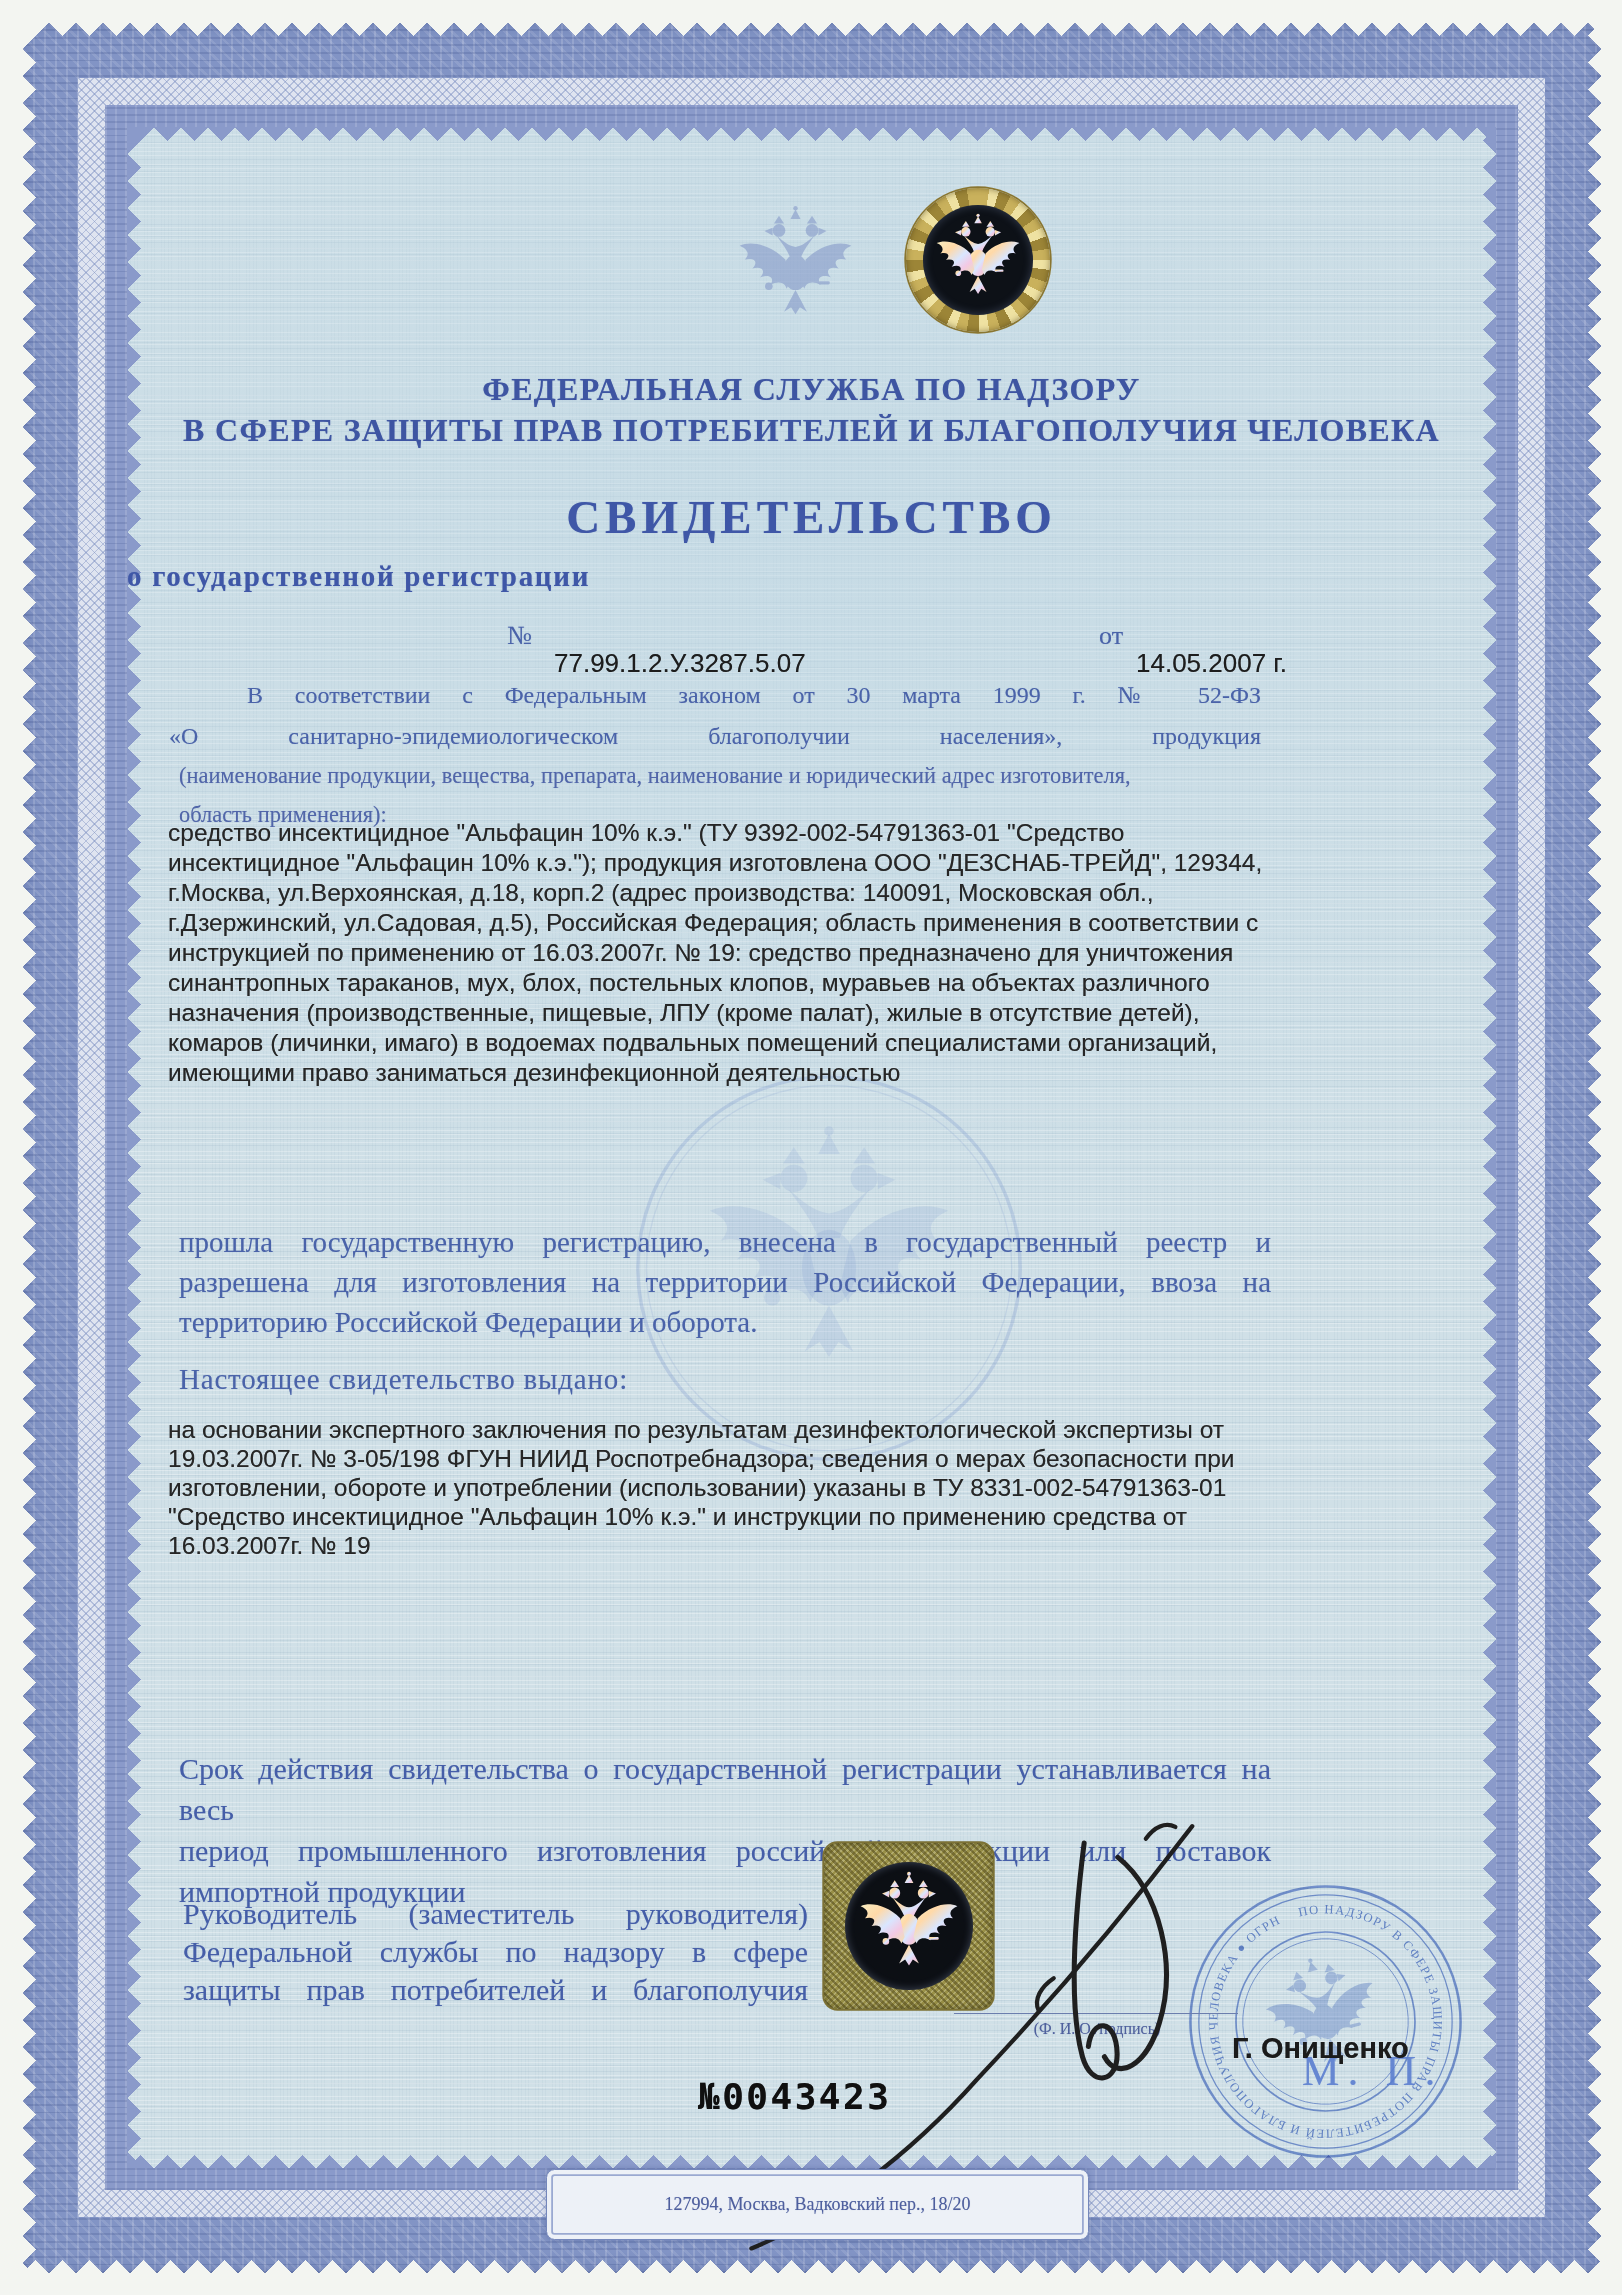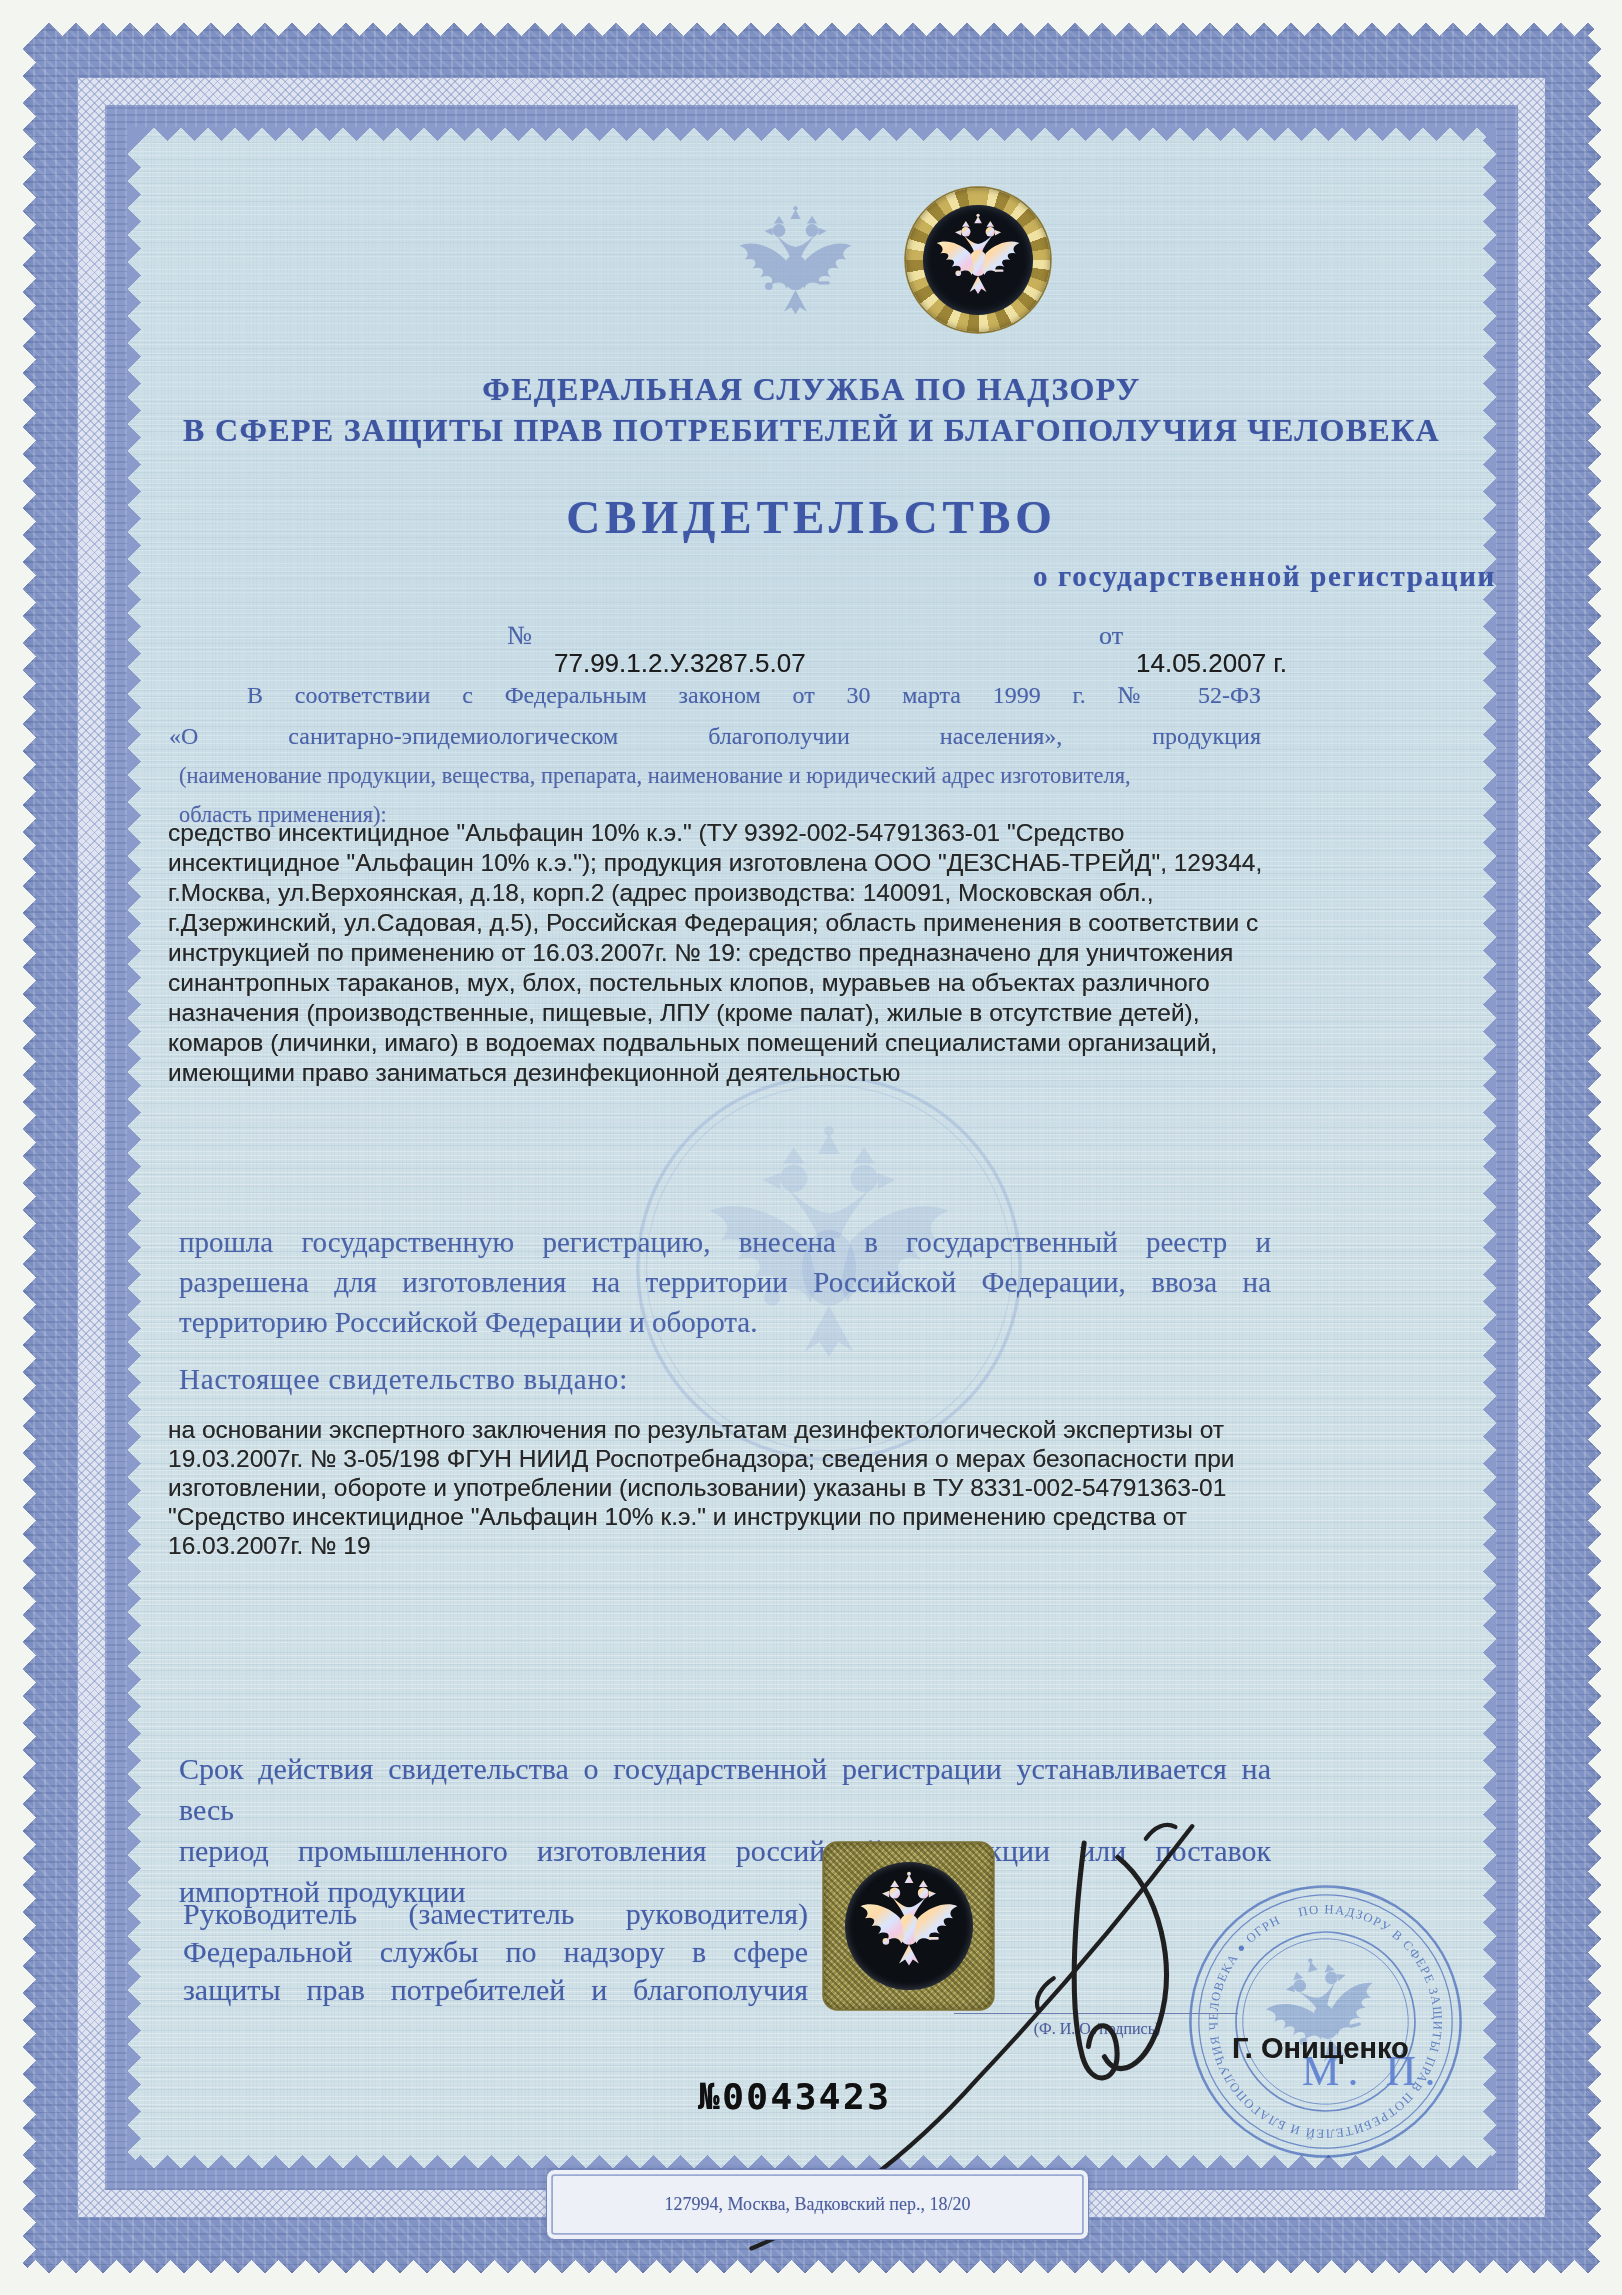--- a/index.html
+++ b/index.html
@@ -35,21 +35,21 @@
       radial-gradient(120% 60% at 50% 18%, rgba(190,215,228,.55), transparent 70%),
       repeating-linear-gradient(0deg, rgba(255,255,255,.30) 0 0.8px, transparent 0.8px 4.2px),
       repeating-linear-gradient(0deg, rgba(110,145,170,.12) 1.7px 2.5px, transparent 2.5px 7.6px),
       repeating-linear-gradient(90deg, rgba(110,145,170,.07) 0 0.8px, transparent 0.8px 3.4px); text-decoration: underline;}
   .abs{position:absolute;}
   
   .hdr{top:242px;left:0;right:0;text-align:center;color:#3e55a2;font-weight:bold;
        font-size:32px;line-height:41px;letter-spacing:1.3px;text-shadow:0 0 0.8px rgba(62,85,162,.5);}
   .title{top:363px;left:0;right:0;text-align:center;color:#3f57a7;font-weight:bold;
        font-size:47px;letter-spacing:5px;text-shadow:0 0 0.8px rgba(62,85,162,.55);}
-  .subtitle{top:433px;left:0;right:0;text-align:right;color:#3f57a7;font-weight:bold;
+  .subtitle{top:433px;left:0;right:0;text-align:left;color:#3f57a7;font-weight:bold;
        font-size:29px;letter-spacing:1.7px;text-shadow:0 0 0.8px rgba(62,85,162,.5);}
   .lbl-blue{color:#4a63a9;font-size:26px;text-shadow:0 0 0.8px rgba(74,99,169,.4);}
   .val-black{font-family:"Liberation Sans","DejaVu Sans",sans-serif;color:#1d1d1d;font-size:26px;
        text-shadow:0 0 0.5px rgba(0,0,0,.45);margin-top:26px;}
   
   .blue-par{color:#4a63a9;text-shadow:0 0 0.8px rgba(74,99,169,.35);}
   .jline{text-align:justify;text-align-last:justify;}
   .line{white-space:nowrap;}
   .blue-par .line{white-space:normal;}
   

